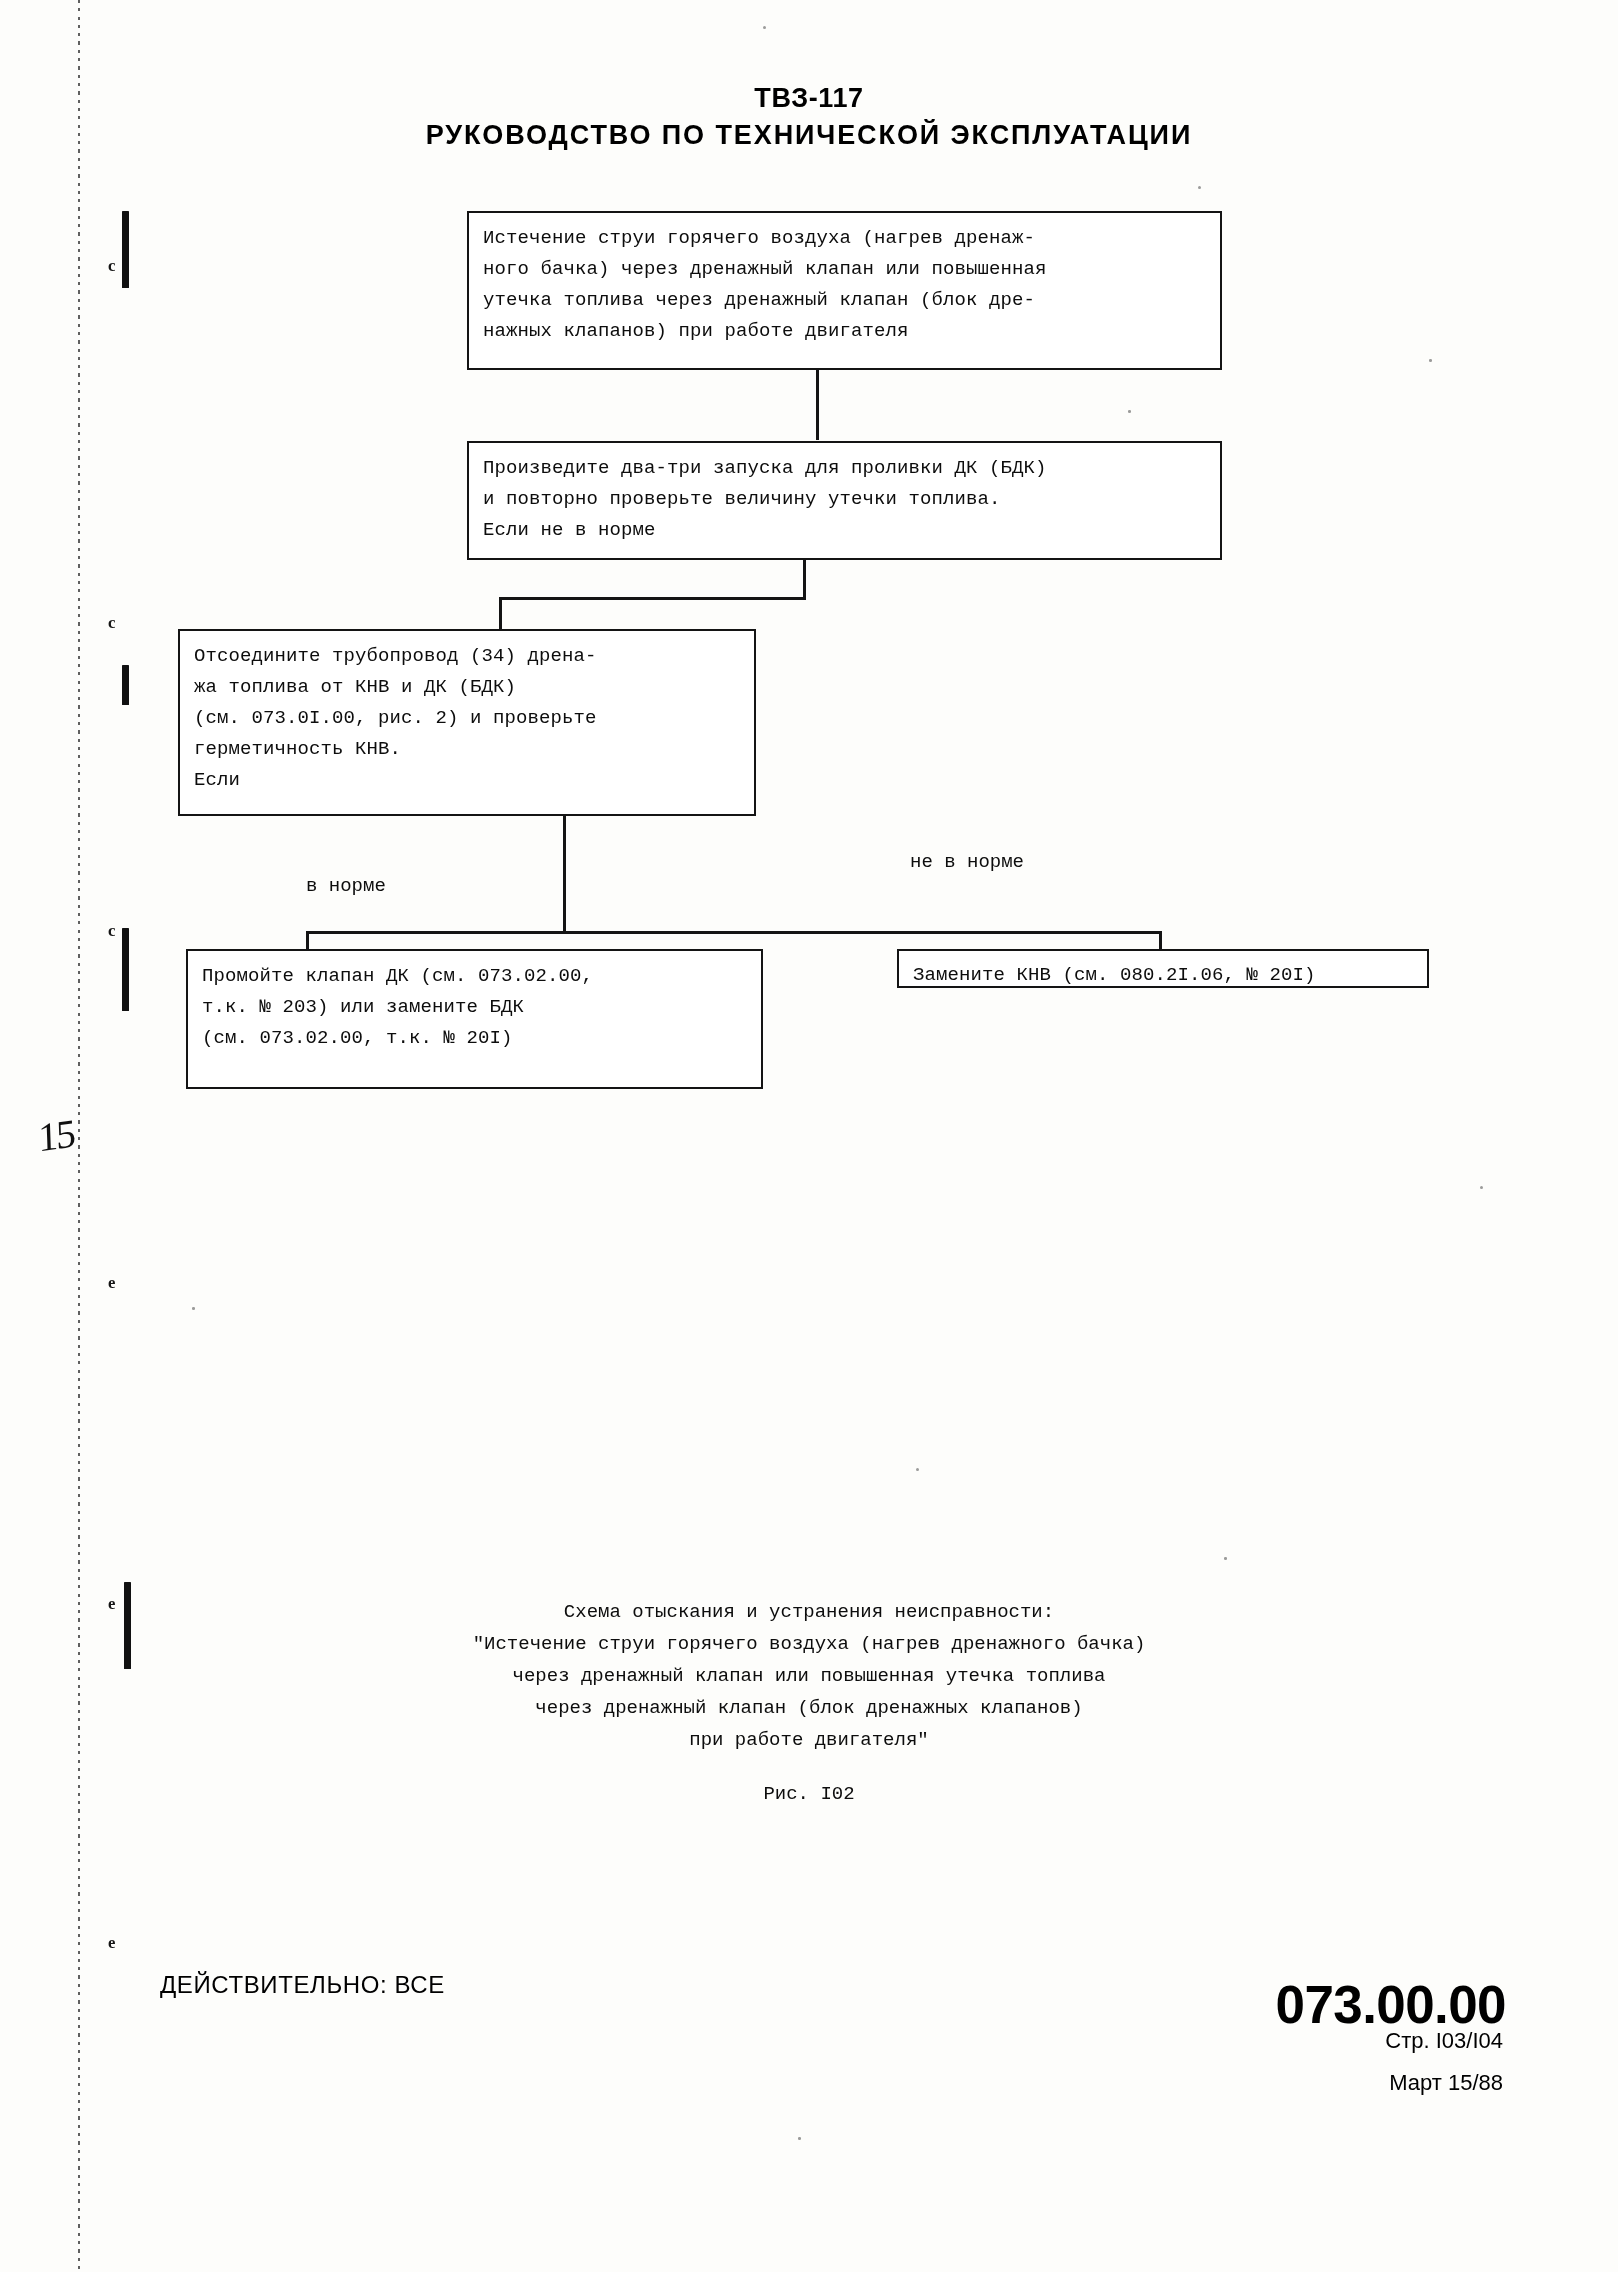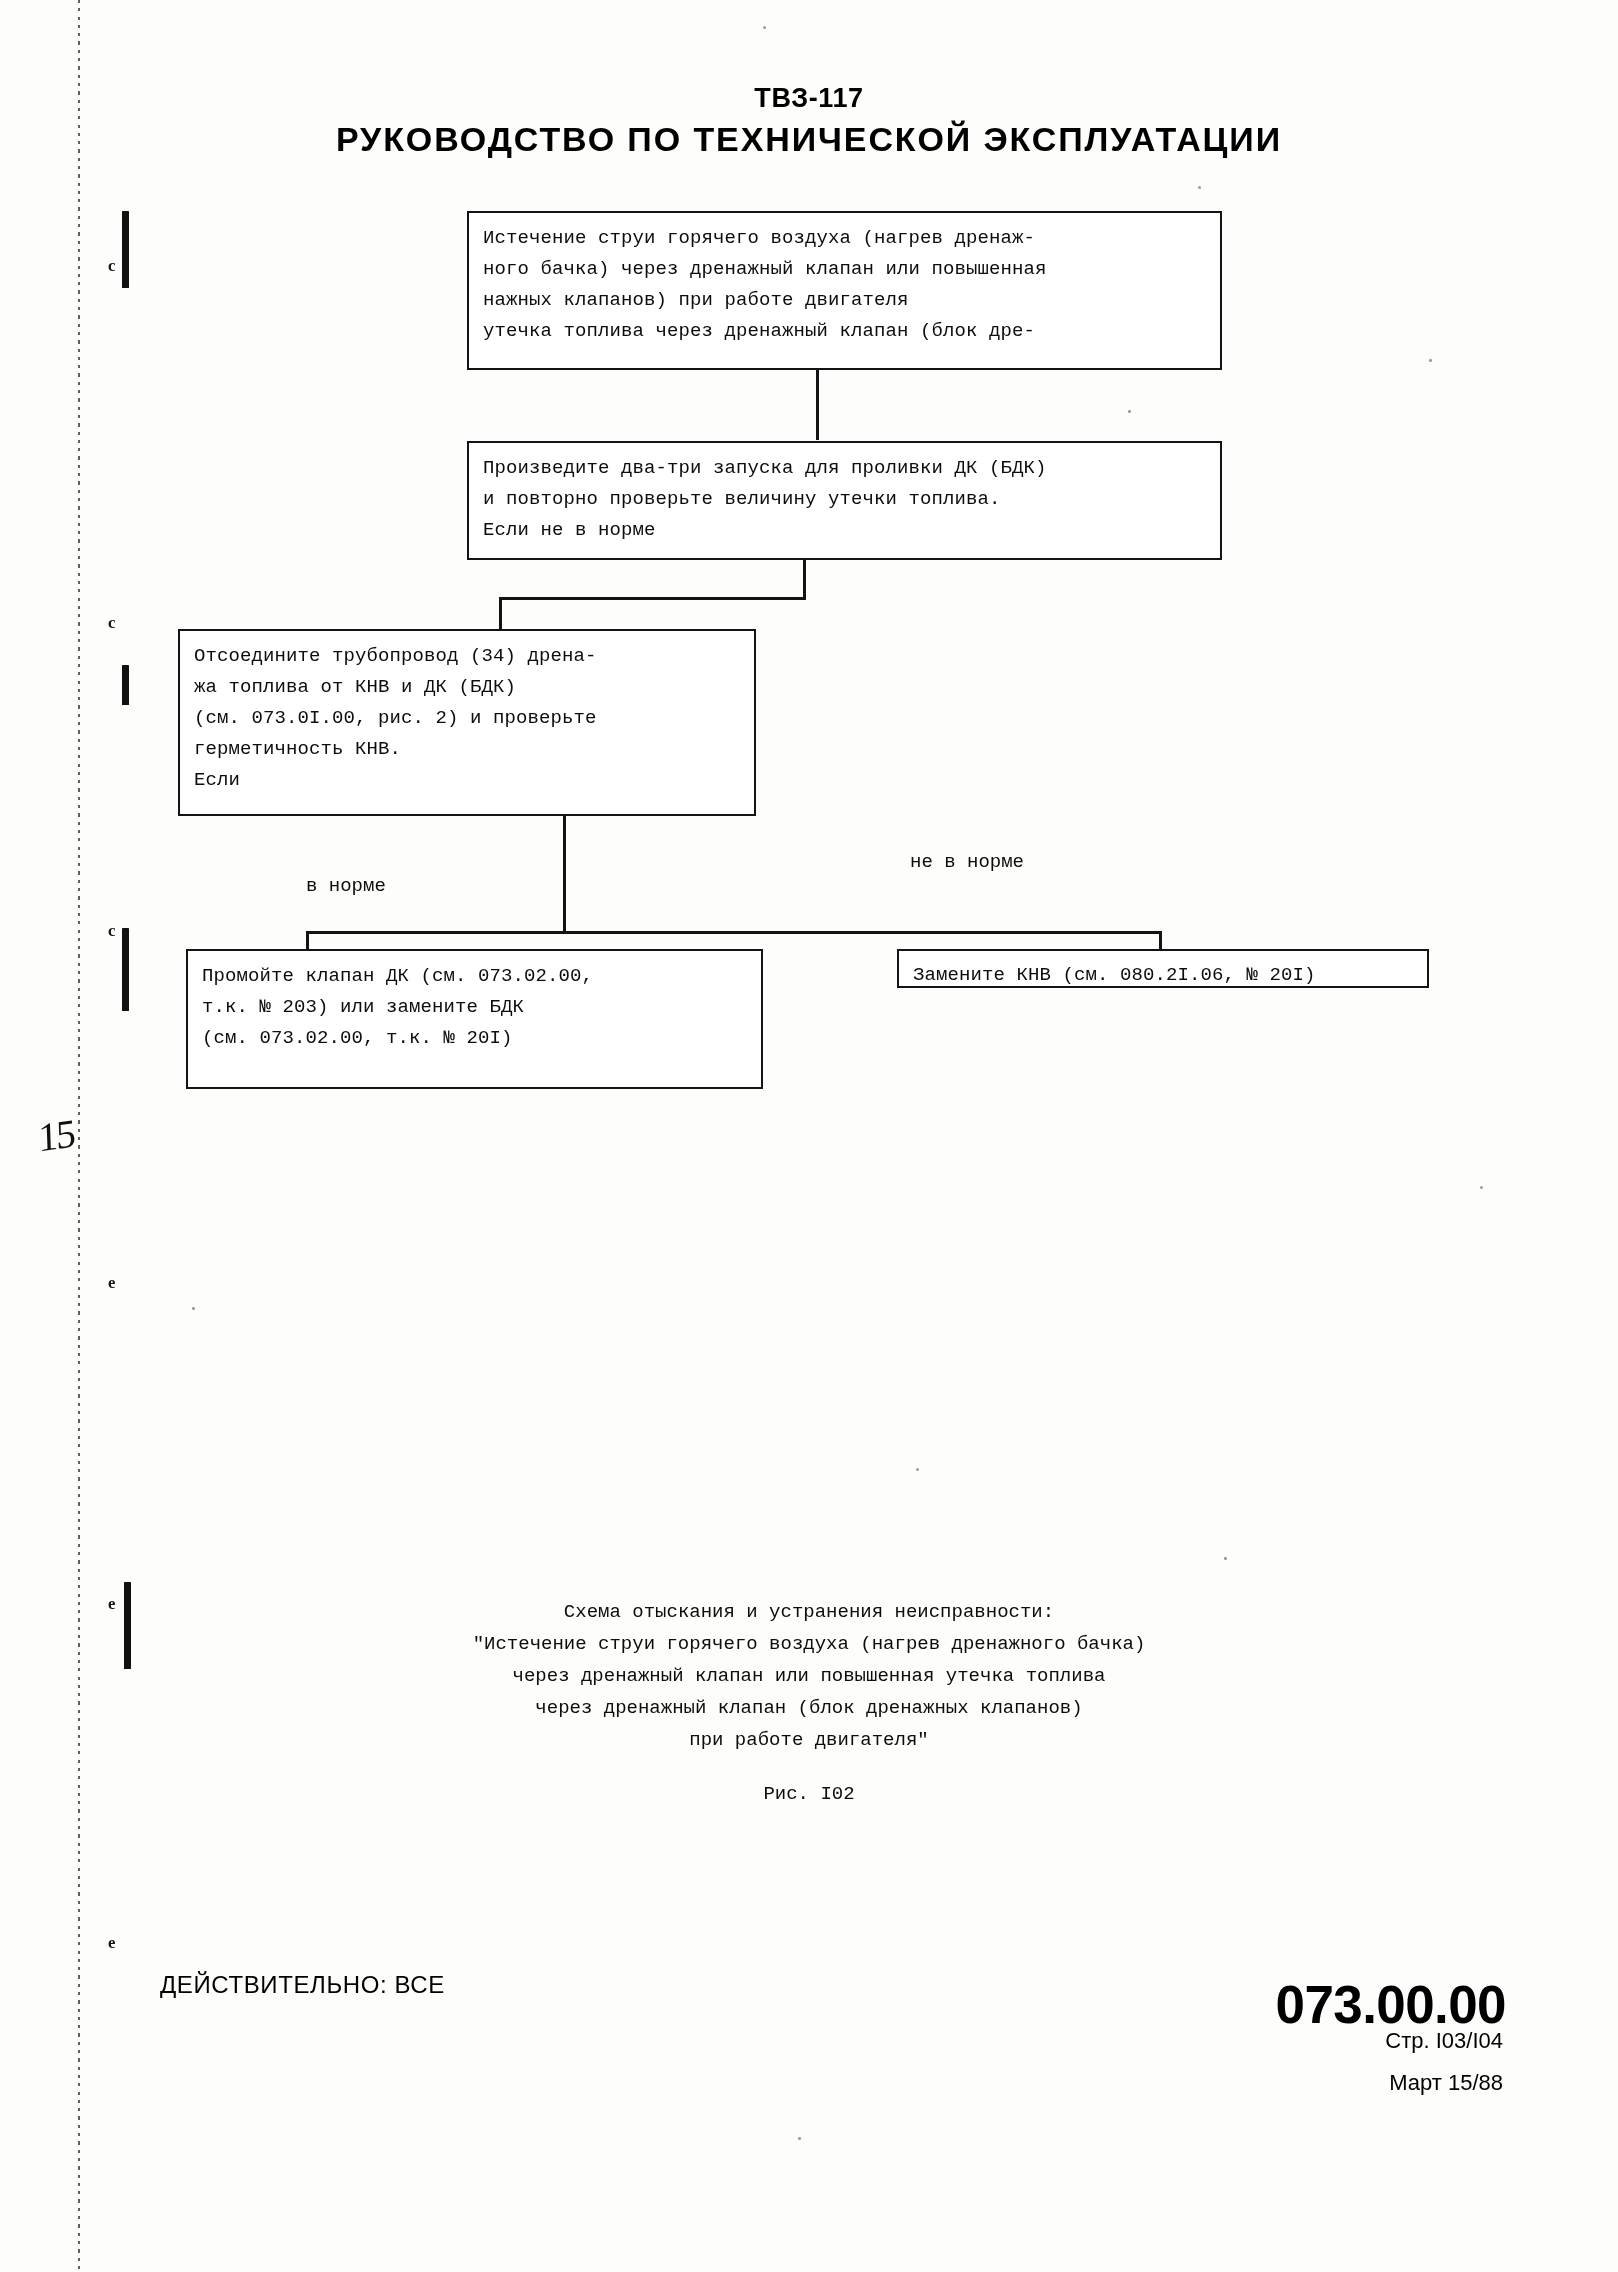--- a/index.html
+++ b/index.html
@@ -67,21 +67,21 @@
   .hdr {
     position: absolute;
     left: 0;
     width: 1618px;
     text-align: center;
     font-family: "Liberation Sans", sans-serif;
     font-weight: 700;
     color: #000;
   }
   #hdr-model { top: 83px; font-size: 27px; letter-spacing: 0.6px; }
-  #hdr-title { top: 120px; font-size: 34px; letter-spacing: 1.9px; text-align: center; }
+  #hdr-title { top: 120px; font-size: 27px; letter-spacing: 1.9px; text-align: center; }
 
   
   .node {
     position: absolute;
     border: 2.6px solid #141414;
     background: #ffffff;
     box-sizing: border-box;
     padding: 10.3px 13px 9px 14px;
   }
   .node .line {
@@ -202,22 +202,22 @@
   <div class="speck" style="left:916px; top:1468px;width:3.2px; height:3.2px;"></div>
   <div class="speck" style="left:1224px; top:1557px;width:2.6px; height:2.6px;"></div>
   <div class="speck" style="left:798px; top:2137px;width:2.6px; height:2.6px;"></div>
 
   <div class="hdr" id="hdr-model">ТВЗ-117</div>
   <div class="hdr" id="hdr-title">РУКОВОДСТВО ПО ТЕХНИЧЕСКОЙ ЭКСПЛУАТАЦИИ</div>
 
   <div class="node" style="left:467px; top:211px; width:755px; height:159px;">
     <div class="line">Истечение струи горячего воздуха (нагрев дренаж-</div>
     <div class="line">ного бачка) через дренажный клапан или повышенная</div>
+    <div class="line">утечка топлива через дренажный клапан (блок дре-</div>
     <div class="line">нажных клапанов) при работе двигателя</div>
-    <div class="line">утечка топлива через дренажный клапан (блок дре-</div>
   </div>
 
   <div class="conn conn-v" style="left:816px; top:370px; height:70px;"></div>
 
   <div class="node" style="left:467px; top:441px; width:755px; height:119px;">
     <div class="line">Произведите два-три запуска для проливки ДК (БДК)</div>
     <div class="line">и повторно проверьте величину утечки топлива.</div>
     <div class="line">Если не в норме</div>
   </div>
 

